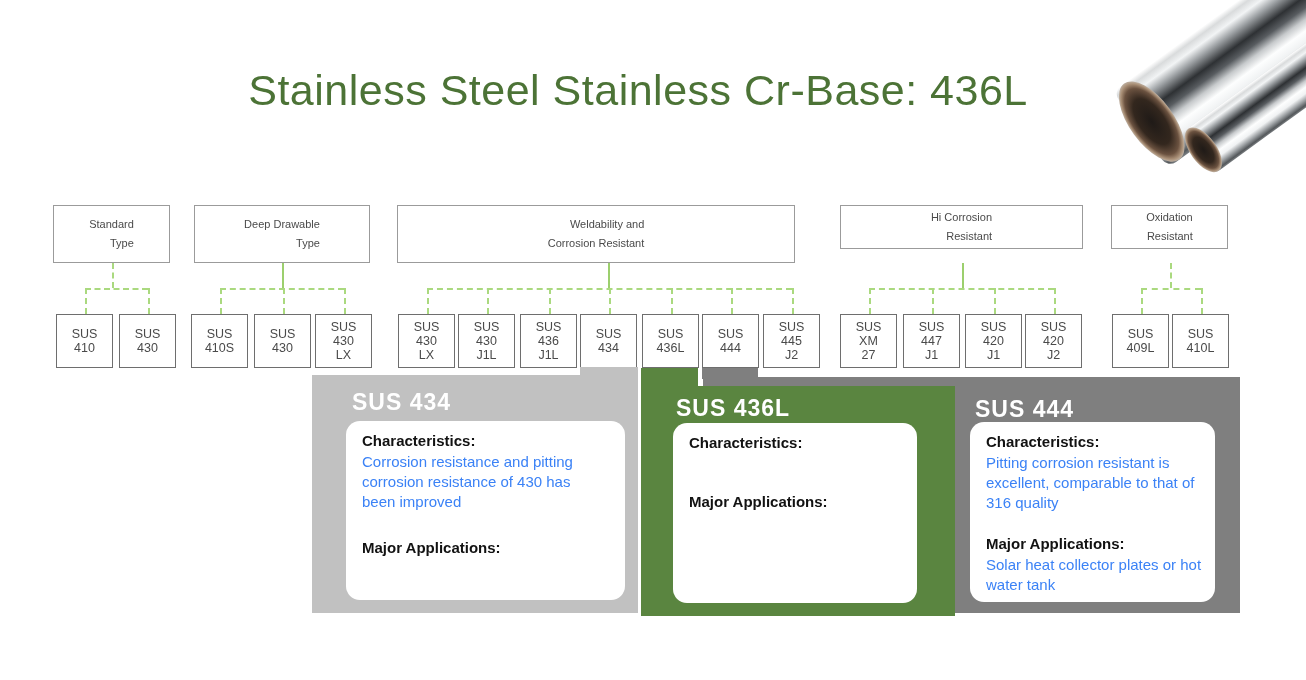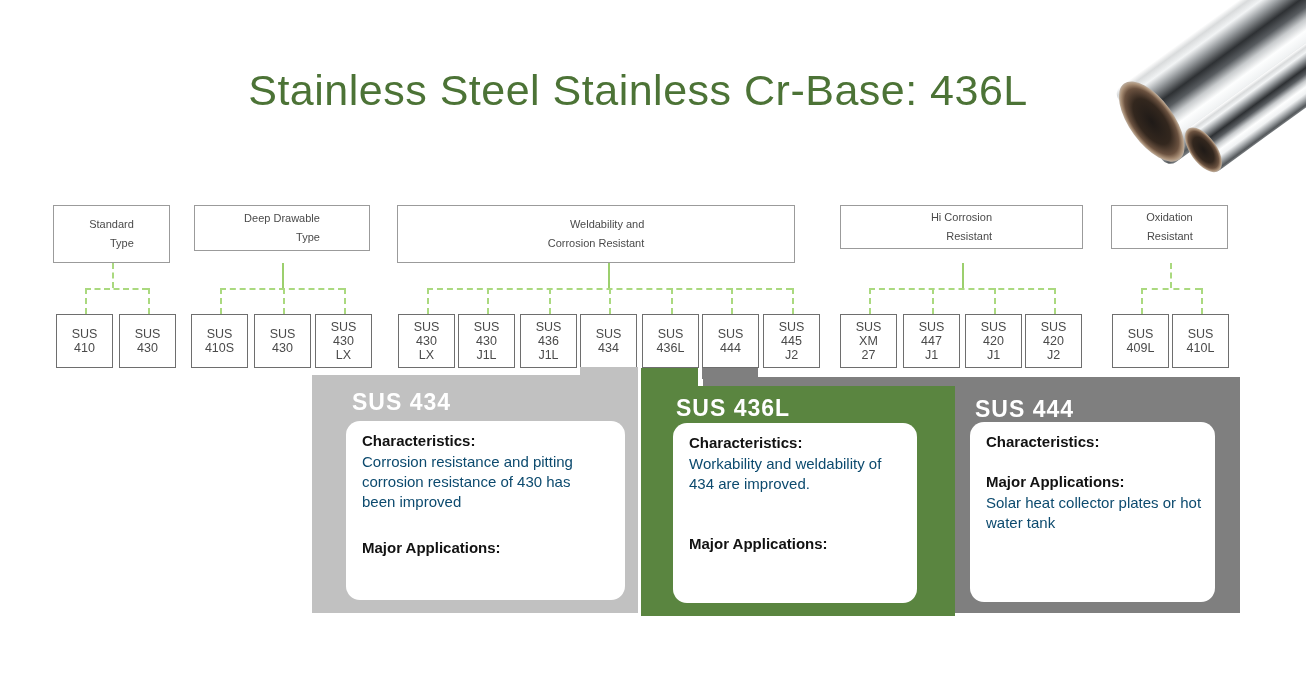--- a/index.html
+++ b/index.html
@@ -44,21 +44,21 @@
   .card-1 { left:641px; top:386px; width:314px; height:230px; }
   .card-heading { position:absolute; color:#ffffff; font-weight:bold; font-size:23px; letter-spacing:1px; }
   .card-0 .card-heading { left:40px; top:14px; }
   .card-1 .card-heading { left:35px; top:9px; }
   .card-2 .card-heading { left:272px; top:19px; }
   .panel { position:absolute; background:#ffffff; border-radius:14px; padding:11px 16px; }
   .card-0 .panel { left:34px;  top:46px; width:279px; height:179px; }
   .card-1 .panel { left:32px;  top:37px; width:244px; height:180px; }
   .card-2 .panel { left:267px; top:45px; width:245px; height:180px; }
   .lbl  { font-weight:bold; font-size:15px; color:#121212; line-height:18px; }
-  .body { font-size:15px; color:#0c4a6e; line-height:20px; margin-top:2px; }
+  .body { font-size:15px; color:#3b82f6; line-height:20px; margin-top:2px; }
   .card-0 .body { width:218px; }
   .card-1 .body { width:205px; }
   .card-2 .body { width:225px; }
   .card-0 .apps { margin-top:27px; }
   .card-1 .apps { margin-top:41px; }
   .card-2 .apps { margin-top:22px; }
 
   
   .footer { position:absolute; left:968px; top:630px; font-size:22px; color:#4f4f4f; letter-spacing:0.5px; }
 </style>
@@ -80,21 +80,21 @@
       <div class="cat-box" style="left: 53px; top: 205px; width: 117px; height: 58px;">Standard
 Type</div>
       <div class="vline dashed" style="left: 111.5px; top: 263px; height: 25px;"></div>
       <div class="hline" style="left: 84.5px; top: 288px; width: 63px;"></div>
       <div class="vline dashed" style="left: 84.5px; top: 288px; height: 26px;"></div>
       <div class="sus-box" style="left: 56px; top: 314px; width: 57px; height: 54px;">SUS
 410</div>
       <div class="vline dashed" style="left: 147.5px; top: 288px; height: 26px;"></div>
       <div class="sus-box" style="left: 119px; top: 314px; width: 57px; height: 54px;">SUS
 430</div>
-      <div class="cat-box" style="left: 194px; top: 205px; width: 176px; height: 46px;">Deep Drawable
+      <div class="cat-box" style="left: 194px; top: 205px; width: 176px; height: 58px;">Deep Drawable
 Type</div>
       <div class="vline solid" style="left: 282px; top: 263px; height: 25px;"></div>
       <div class="hline" style="left: 219.5px; top: 288px; width: 124px;"></div>
       <div class="vline dashed" style="left: 219.5px; top: 288px; height: 26px;"></div>
       <div class="sus-box" style="left: 191px; top: 314px; width: 57px; height: 54px;">SUS
 410S</div>
       <div class="vline dashed" style="left: 282.5px; top: 288px; height: 26px;"></div>
       <div class="sus-box" style="left: 254px; top: 314px; width: 57px; height: 54px;">SUS
 430</div>
       <div class="vline dashed" style="left: 343.5px; top: 288px; height: 26px;"></div>
@@ -170,28 +170,28 @@
       <div class="body">Corrosion resistance and pitting corrosion resistance of 430 has been improved</div>
       <div class="lbl apps">Major Applications:</div>
     </div>
   </div>
 
   <div class="tab tab-dark" style="background: rgb(127, 127, 127);"></div>
   <div class="card card-2" style="background: rgb(127, 127, 127);">
     <div class="card-heading">SUS 444</div>
     <div class="panel">
       <div class="lbl">Characteristics:</div>
+      <div class="body">Pitting corrosion resistant is excellent, comparable to that of 316 quality</div>
       <div class="lbl apps">Major Applications:</div>
       <div class="body">Solar heat collector plates or hot water tank</div>
     </div>
   </div>
 
   <div class="tab tab-green" style="background: rgb(90, 133, 64);"></div>
   <div class="card card-1" style="background: rgb(90, 133, 64);">
     <div class="card-heading">SUS 436L</div>
     <div class="panel">
       <div class="lbl">Characteristics:</div>
-      <div class="body">Workability and weldability of 434 are improved.</div>
       <div class="lbl apps">Major Applications:</div>
     </div>
   </div>
 
 </div>
 
 </body></html>

